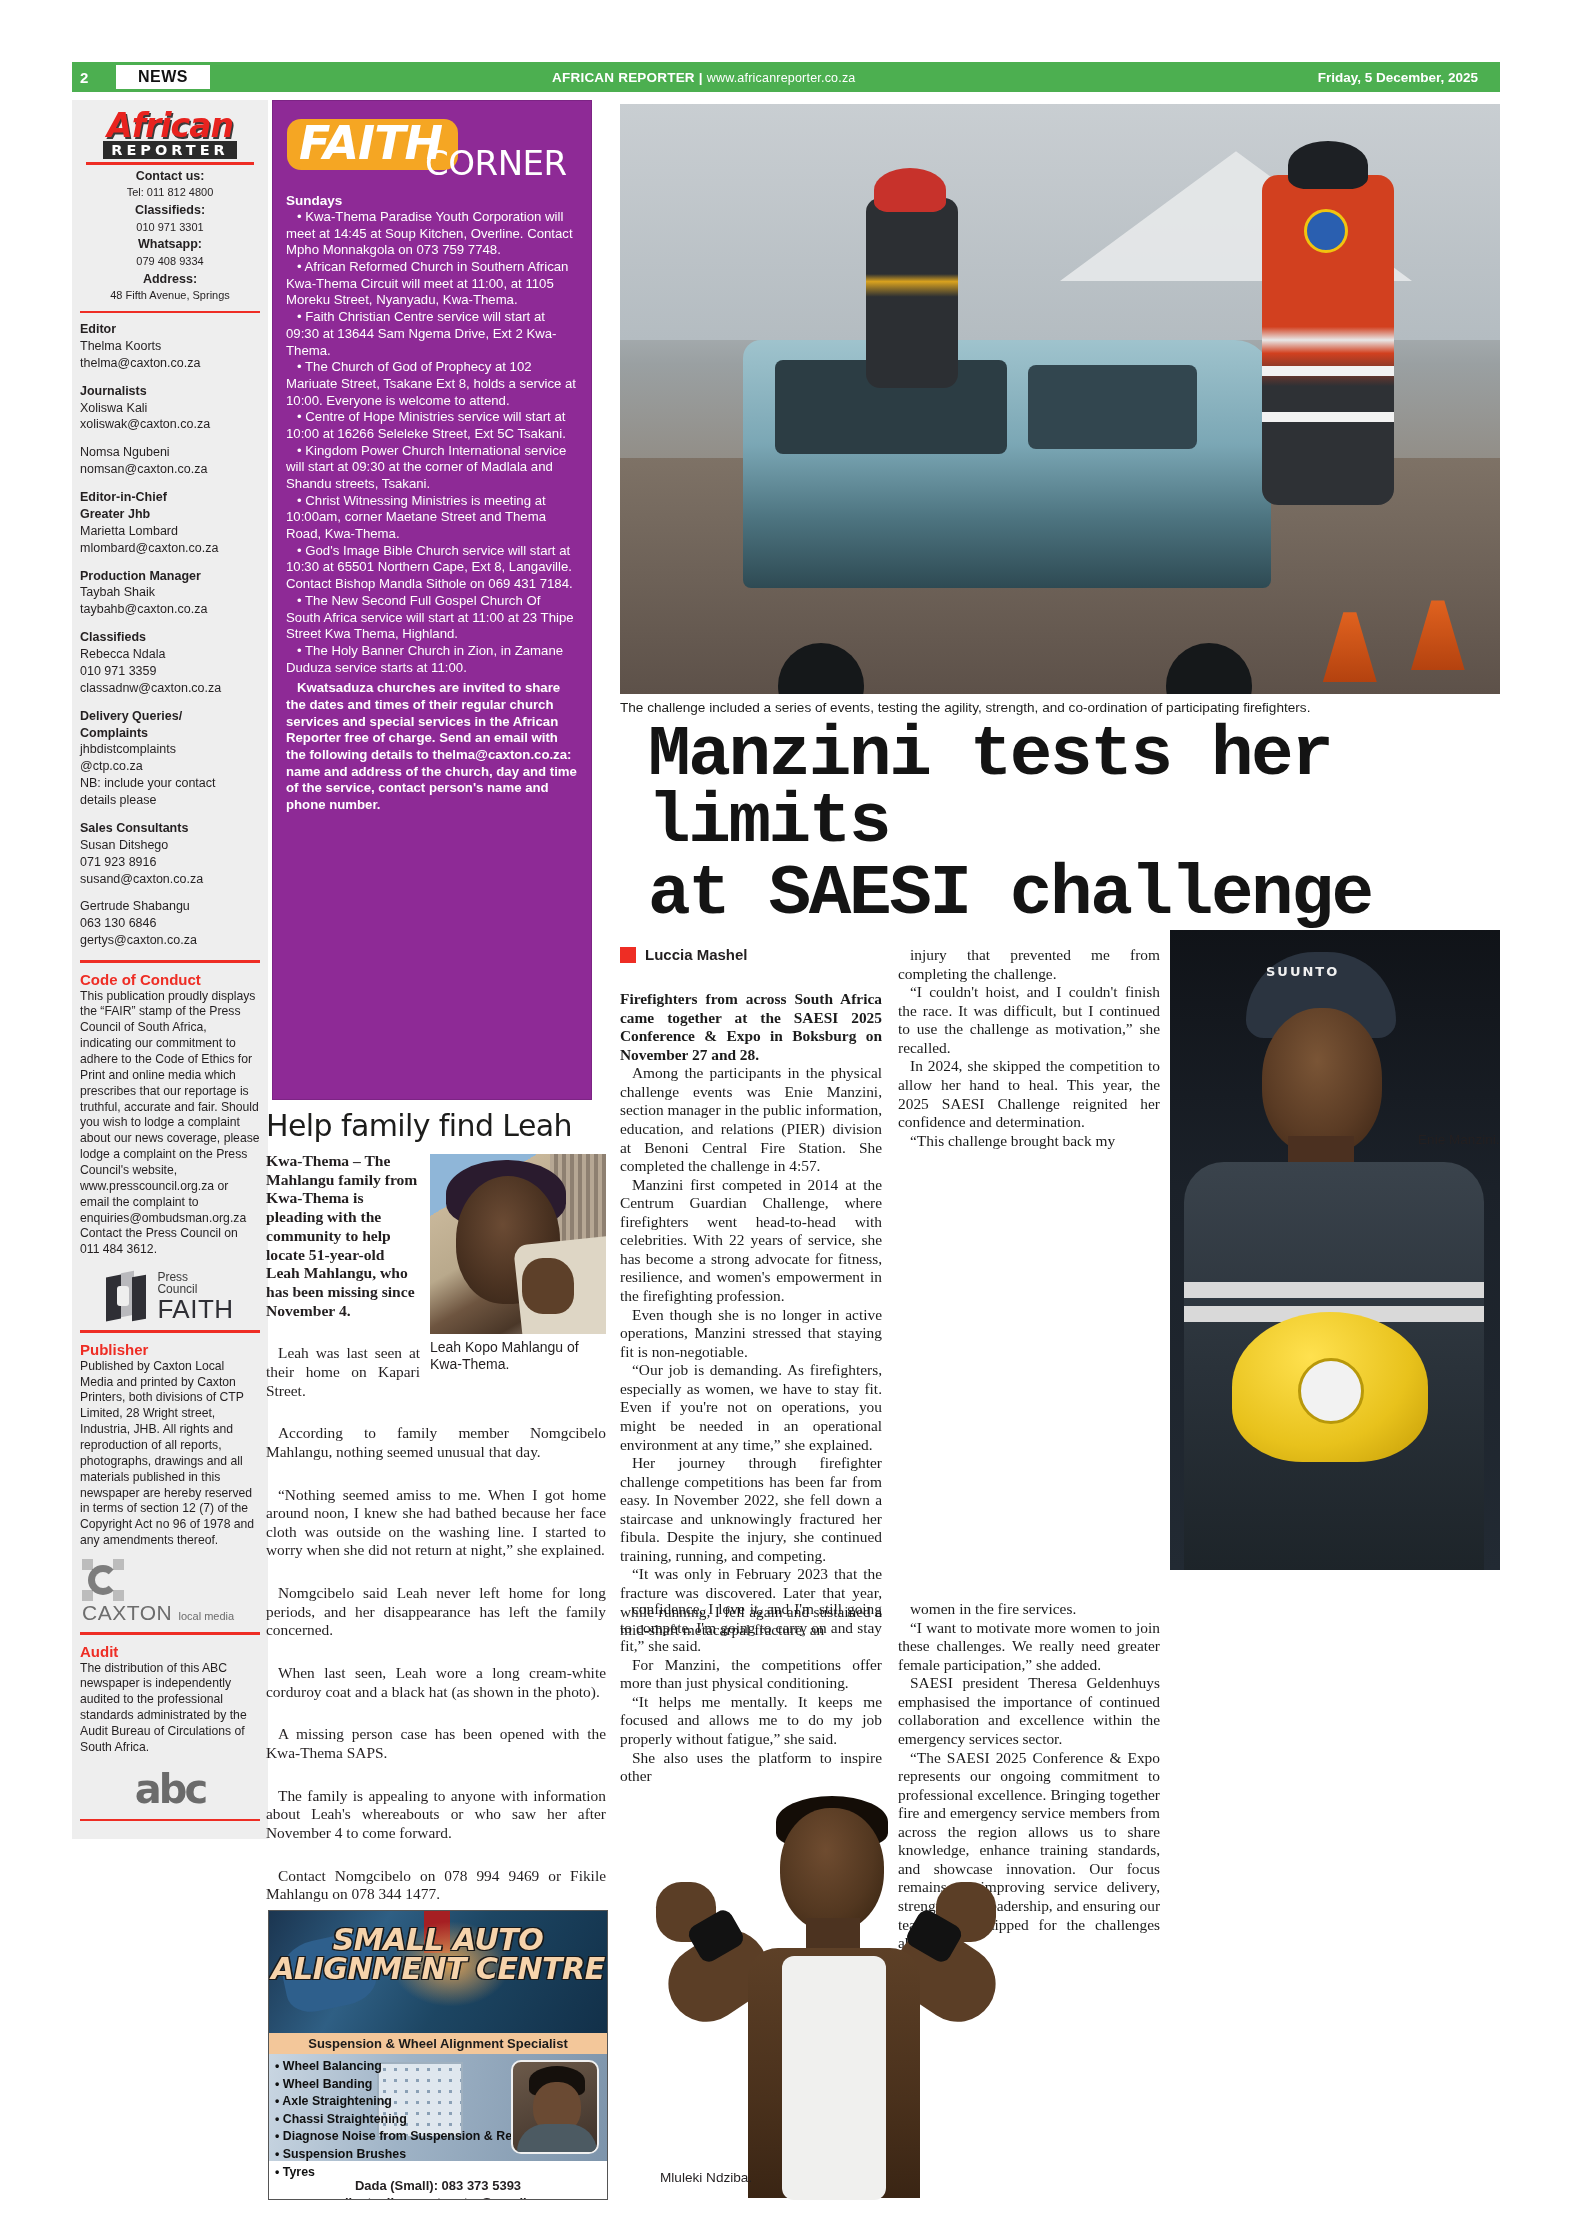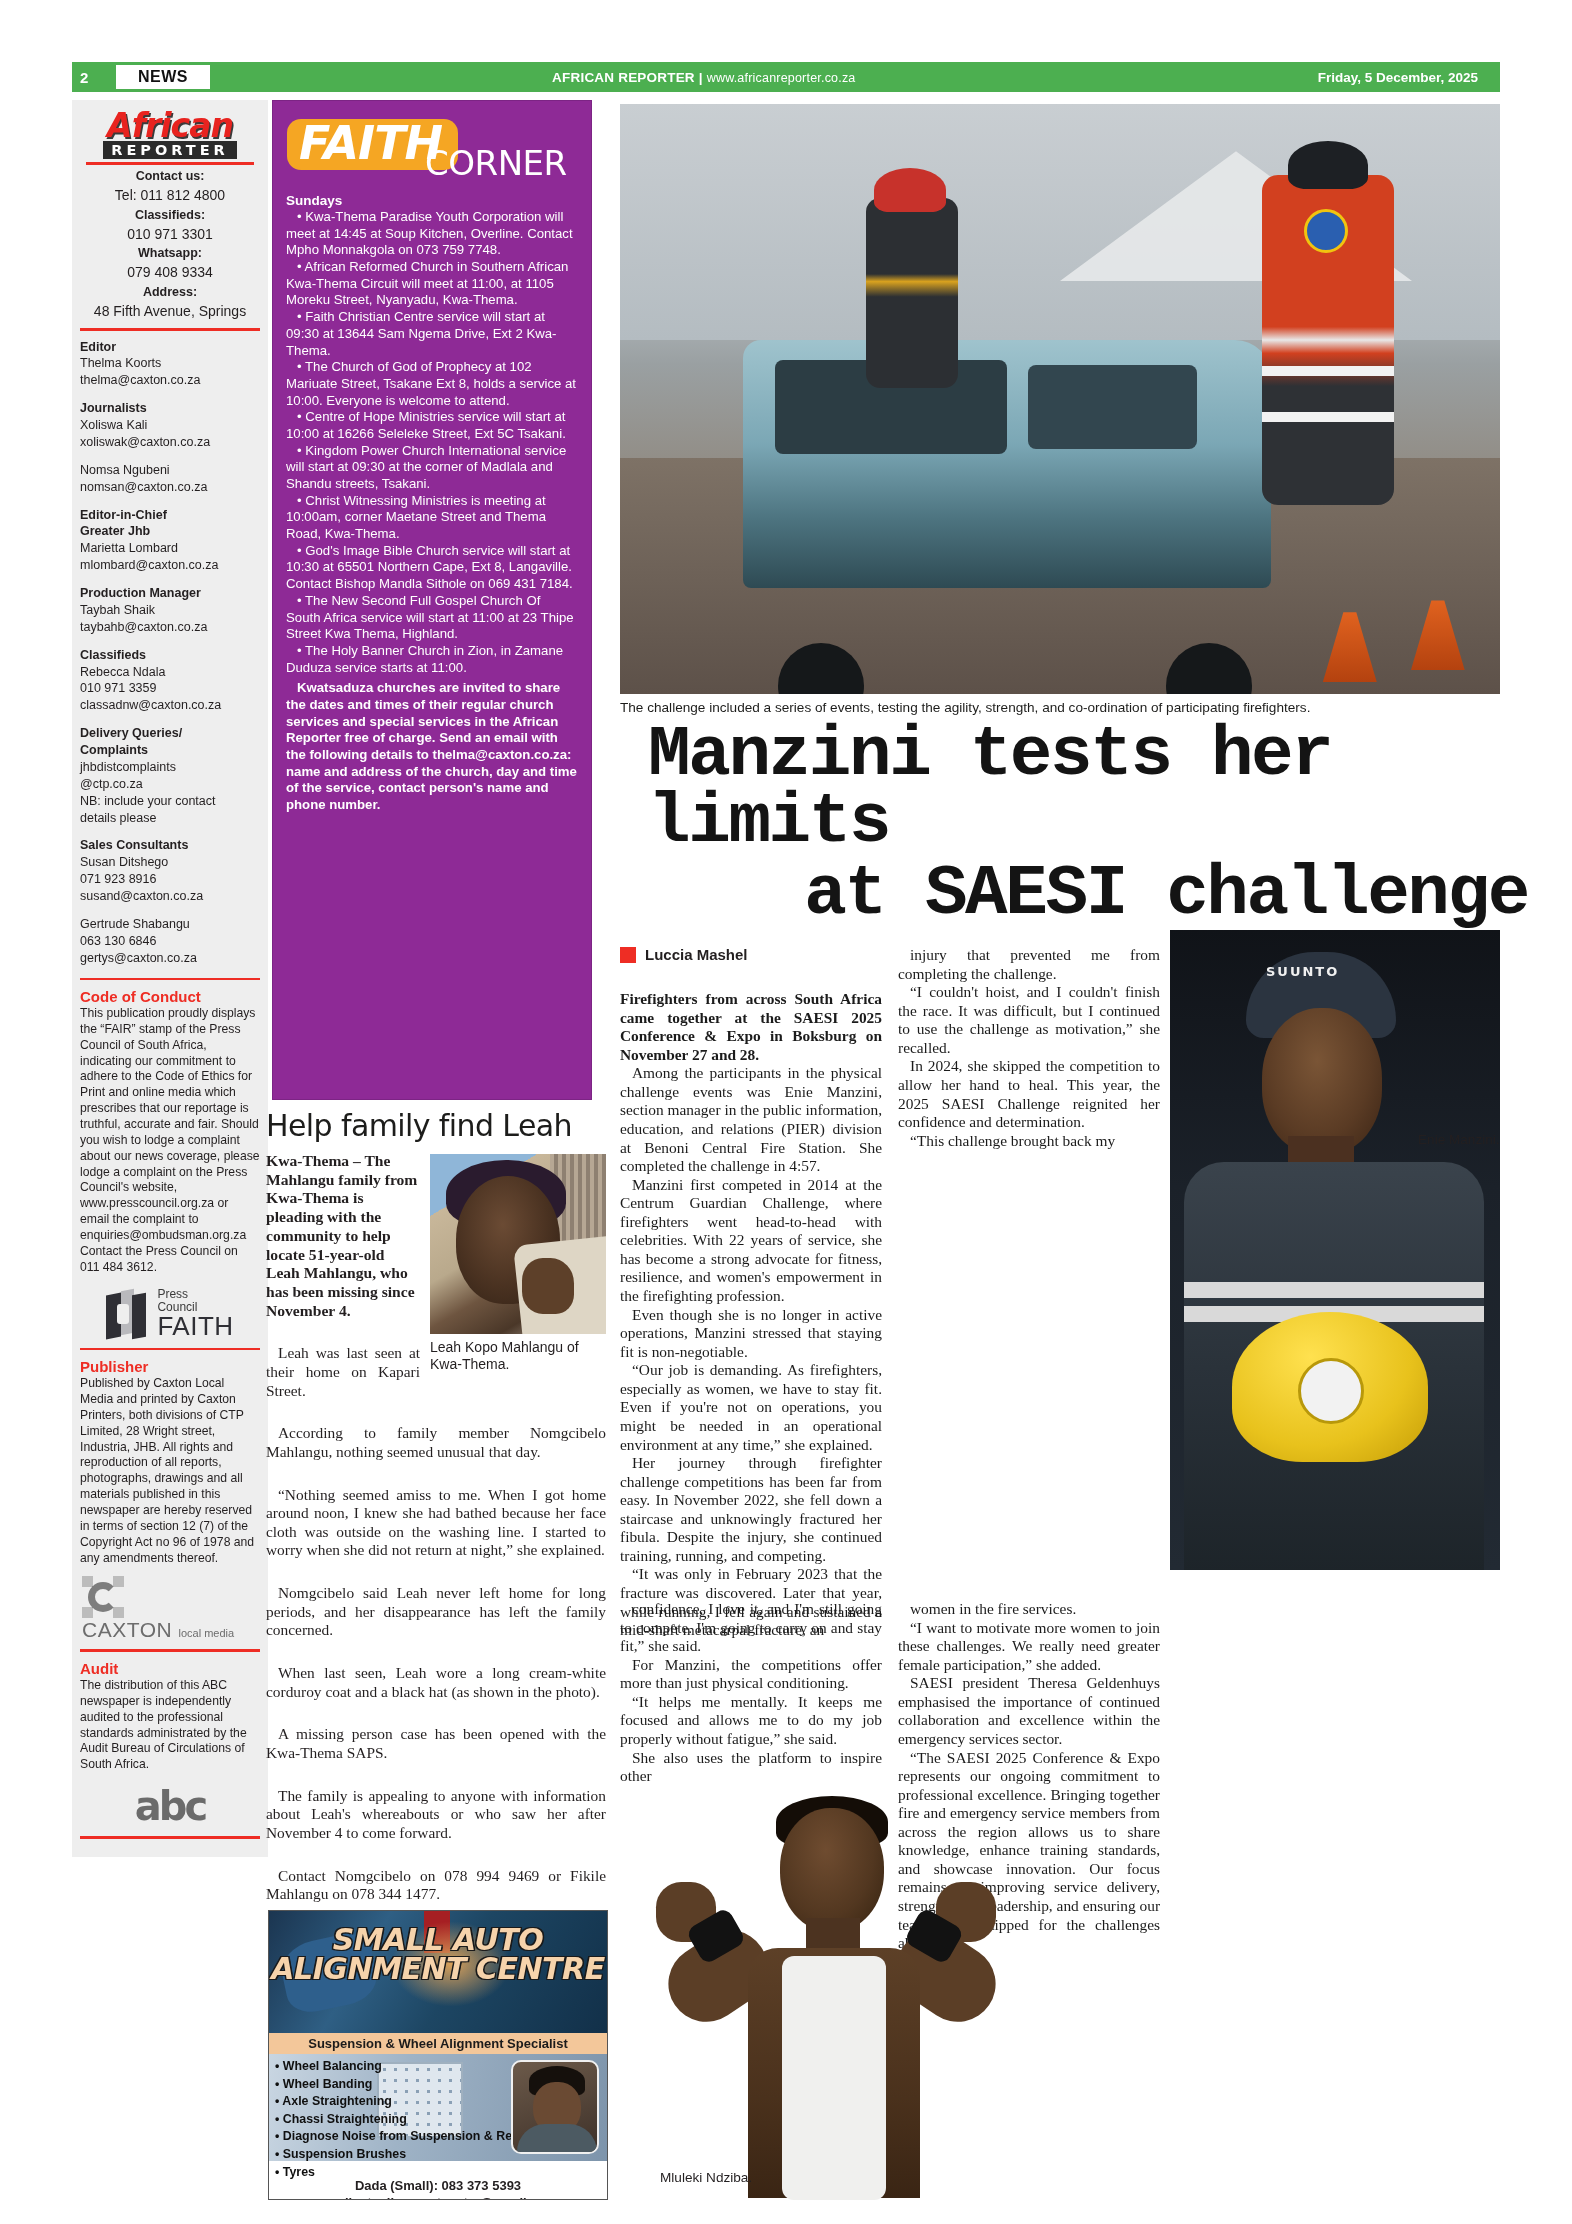--- a/index.html
+++ b/index.html
@@ -49,21 +49,21 @@
   }
   .logo-rep {
     background:#2b2b2b; color:#ffffff; font-size:14.5px; font-weight:bold;
     letter-spacing:4px; display:inline-block; padding:1px 8px; margin-top:-3px;
     font-family:"DejaVu Sans", sans-serif;
   }
   .logo-rule { height:3px; background:#ee2d24; margin:3px 6px 0 6px; }
 
   .ctr { text-align:center; }
   .lbl-b { font-weight:bold; font-size:12.5px; line-height:1.45; }
-  .lbl-n { font-size:14px; line-height:1.45; }
+  .lbl-n { font-size:11px; line-height:1.45; }
   .redrule { height:2.5px; background:#ee2d24; margin:7px 0 8px 0; }
 
   .blk { margin-bottom:11px; }
   .blk .h { font-weight:bold; font-size:12.5px; line-height:1.35; }
   .blk .l { font-size:12.5px; line-height:1.35; }
 
   .sec-title { color:#ee2d24; font-weight:bold; font-size:15px; margin-bottom:1px; }
   .body-sm { font-size:12.2px; line-height:1.3; }
 
   
@@ -236,21 +236,21 @@
     font-size:13.6px; color:#1d1d1b;
   }
 
   
   .headline {
     position:absolute; left:648px; top:722px; width:880px;
     font-family:Liberation Mono, monospace; font-weight:bold;
     font-size:71px; line-height:.95; letter-spacing:-2.4px; color:#141414;
   }
   .headline .l1 { display:block; text-align:left; }
-  .headline .l2 { display:block; text-align:right; margin-top:4px; }
+  .headline .l2 { display:block; text-align:left; margin-top:4px; }
 
   
   .byline { position:absolute; left:620px; top:946px; display:flex; align-items:center; gap:9px; }
   .byline .sq { width:16px; height:16px; background:#ee2d24; }
   .byline .nm { font-size:15px; font-weight:bold; }
 
   .colA { position:absolute; left:620px; top:990px; width:262px; }
   .colB { position:absolute; left:898px; top:946px; width:262px; }
   .colC { position:absolute; left:620px; top:1600px; width:262px; }
   .colD { position:absolute; left:898px; top:1600px; width:262px; }

